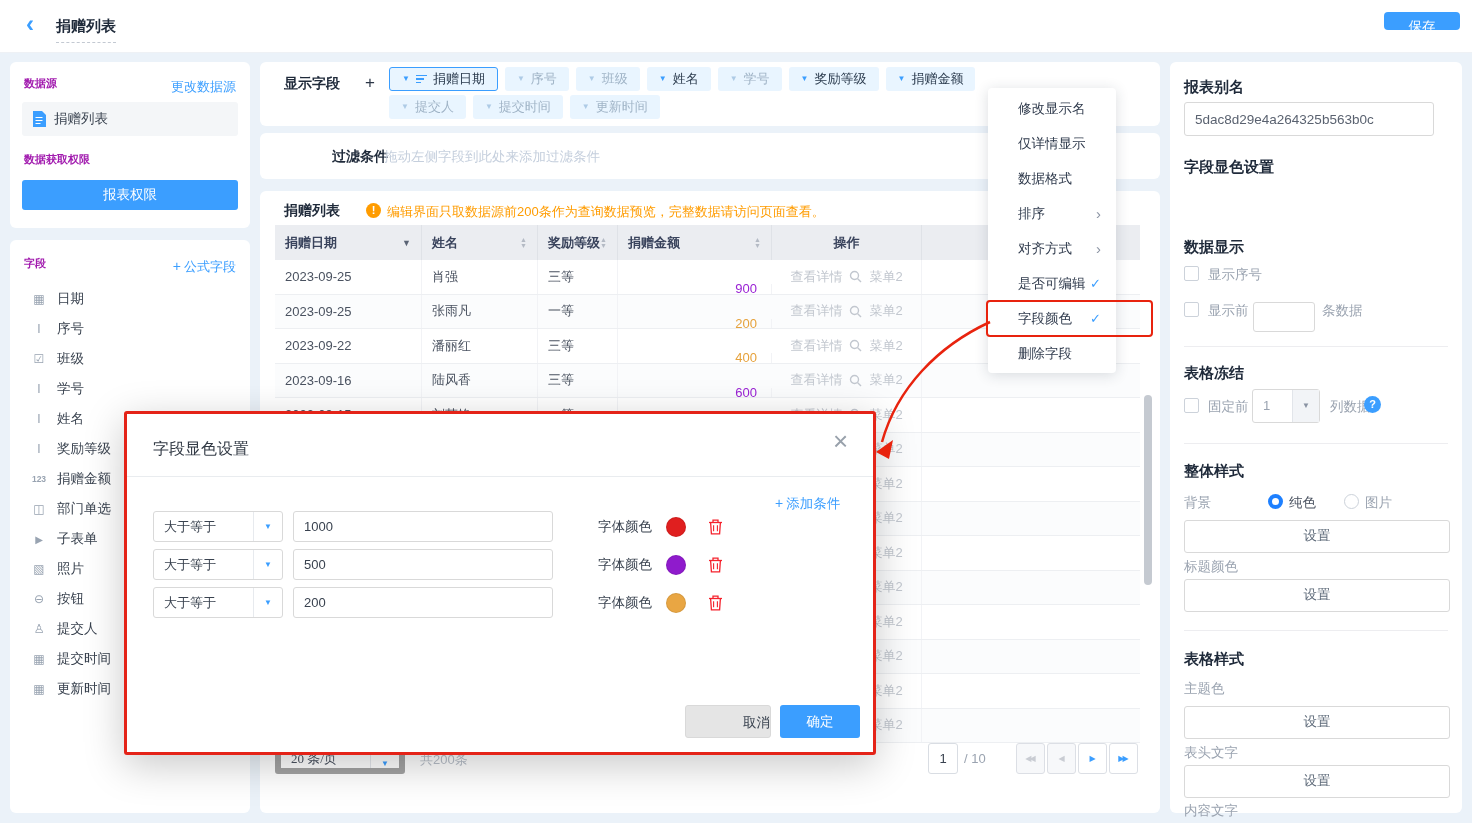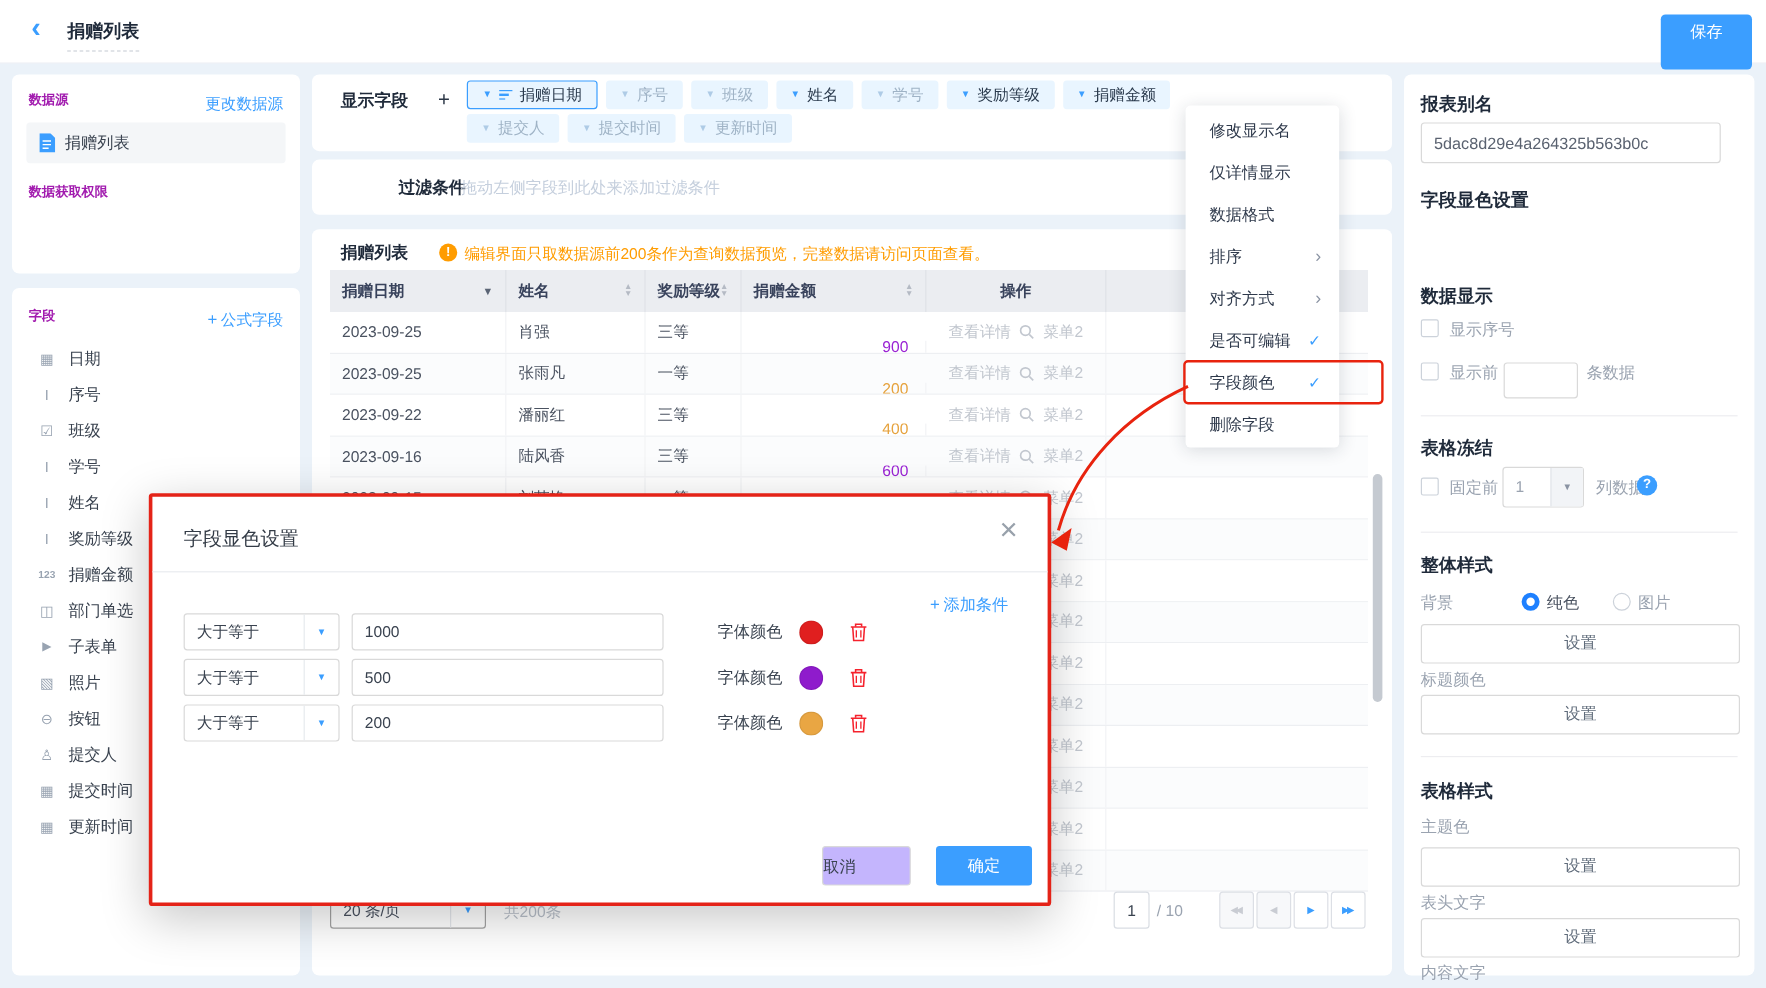--- a/index.html
+++ b/index.html
@@ -4,21 +4,21 @@
 <style>
   html,body{margin:0;padding:0;width:1472px;height:823px;overflow:hidden;
     font-family:"Liberation Sans","DejaVu Sans",sans-serif;background:#ebf2f9;}
   #app{position:relative;width:1472px;height:823px;}
   .card{position:absolute;background:#fff;border-radius:6px;}
   
   #topbar{position:absolute;left:0;top:0;width:1472px;height:52px;background:#fff;box-shadow:0 1px 0 #eef1f5;z-index:5;}
   #back{position:absolute;left:26px;top:10px;font-size:24px;font-weight:bold;color:#3b9eff;cursor:pointer;line-height:28px;}
   #pg-title{position:absolute;left:56px;top:17px;font-size:15px;font-weight:bold;color:#1f2a3a;
     border-bottom:1px dashed #c3c9d2;padding-bottom:6px;}
-  #save-btn{position:absolute;left:1384px;top:12px;width:76px;height:46px;background:#3b9eff;border-radius:4px;
+  #save-btn{position:absolute;left:1384px;top:12px;width:76px;height:18px;background:#3b9eff;border-radius:4px;
     color:#fff;font-size:13.5px;text-align:center;line-height:29px;cursor:pointer;}
   
   #lcard1{left:10px;top:62px;width:240px;height:166px;}
   #lcard2{left:10px;top:240px;width:240px;height:573px;}
   .sec-title{position:absolute;font-size:11px;font-weight:bold;color:#a21caf;}
   .blue-link{position:absolute;font-size:13px;color:#3b9eff;cursor:pointer;}
   #ds-item{position:absolute;left:12px;top:40px;width:216px;height:34px;background:#f4f6f8;border-radius:3px;
     display:flex;align-items:center;gap:8px;padding-left:10px;box-sizing:border-box;font-size:13.5px;color:#39424f;cursor:pointer;}
   #perm-btn{position:absolute;left:12px;top:118px;width:216px;height:30px;background:#3b9eff;border-radius:3px;
     color:#fff;font-size:13.5px;text-align:center;line-height:30px;cursor:pointer;}
@@ -67,22 +67,22 @@
   .tr:nth-child(even){background:#fbfcfd;}
   .td{display:flex;align-items:center;padding:0 10px;box-sizing:border-box;border-right:1px solid #f2f3f6;
     font-size:13px;color:#4a5260;overflow:hidden;white-space:nowrap;}
   .td:last-child{border-right:none;}
   .td.amt{justify-content:flex-end;padding-right:14px;margin-top:24px;}
   .td.act-td{justify-content:center;gap:7px;}
   .a-link{font-size:13px;color:#c2c7cf;cursor:pointer;}
   .mag{display:inline-flex;cursor:pointer;}
   
   #pagination{position:absolute;left:0;top:552px;width:900px;height:31px;}
-  #size-sel{position:absolute;left:15px;top:0;width:130px;height:31px;border:1px solid #a3a3a3;border-radius:3px;
-    box-sizing:border-box;display:flex;align-items:center;cursor:pointer;background:#fff;}
+  #size-sel{position:absolute;left:15px;top:0;width:130px;height:31px;border:6px solid #a3a3a3;border-radius:3px;
+    box-sizing:border-box;display:flex;align-items:center;cursor:pointer;background:#fff;font-family:Liberation Serif, serif;}
   #size-sel .txt{flex:1;font-size:13px;color:#4a5260;padding-left:10px;}
   #size-sel .arr{width:28px;border-left:1px solid #e4e7ec;text-align:center;font-size:8px;color:#3b9eff;align-self:stretch;line-height:29px;}
   #total-txt{position:absolute;left:160px;top:8px;font-size:13px;color:#b8bfc9;}
   #page-input{position:absolute;left:668px;top:0;width:28px;height:29px;border:1px solid #d9dde3;border-radius:3px;
     text-align:center;font-size:13px;color:#39424f;padding:0;background:#fff;}
   #pages-txt{position:absolute;left:704px;top:8px;font-size:13px;color:#9aa3b0;}
   #pg-btns{position:absolute;left:756px;top:0;display:flex;gap:2px;}
   .pg-btn{width:29px;height:31px;border:1px solid #dcdfe5;border-radius:3px;background:#f7f8fa;box-sizing:border-box;
     text-align:center;line-height:29px;font-size:8px;letter-spacing:-2px;color:#c9ccd3;cursor:pointer;padding-right:2px;}
   .pg-btn.on{color:#3b9eff;background:#fff;}
@@ -104,21 +104,21 @@
   #mini-inp{position:absolute;left:83px;top:-7px;width:62px;height:30px;border:1px solid #d9d9d9;border-radius:3px;background:#fff;box-sizing:border-box;}
   #freeze-sel{position:absolute;left:82px;top:-9px;width:68px;height:34px;border:1px solid #d9d9d9;border-radius:3px;
     display:flex;background:#fff;box-sizing:border-box;cursor:pointer;}
   #freeze-sel .v{flex:1;font-size:13px;color:#9aa3b0;line-height:32px;padding-left:10px;}
   #freeze-sel .a{width:26px;background:#f2f4f7;border-left:1px solid #e2e5ea;text-align:center;font-size:8px;color:#8a93a3;line-height:32px;}
   #help-ico{position:absolute;left:194px;top:-2px;width:17px;height:17px;border-radius:50%;background:#3b9eff;
     color:#fff;font-size:11px;font-weight:bold;text-align:center;line-height:17px;cursor:pointer;}
   #help-ico::before{content:"?";}
   
   #ctx-menu{position:absolute;left:988px;top:88px;width:128px;height:285px;background:#fff;border-radius:4px;
-    box-shadow:0 2px 14px rgba(31,45,61,.16);z-index:20;padding-top:3px;box-sizing:border-box;}
+    box-shadow:0 2px 14px rgba(31,45,61,.16);z-index:20;padding-top:3px;box-sizing:border-box;padding-left:10px;}
   .m-item{height:35px;display:flex;align-items:center;justify-content:space-between;
     padding:0 15px 0 20px;font-size:13.5px;color:#2f3a4c;cursor:pointer;}
   .m-suf.arrow{color:#8a93a3;font-size:15px;}
   .m-suf.check{color:#3b9eff;font-size:13px;}
   #menu-hl{position:absolute;left:986px;top:300px;width:163px;height:33px;border:2px solid #e8230e;border-radius:4px;z-index:21;pointer-events:none;}
   
   #modal{position:absolute;left:124px;top:411px;width:752px;height:344px;background:#fff;border:3px solid #e42318;
     border-radius:3px;box-shadow:0 10px 40px rgba(0,0,0,.22);z-index:30;box-sizing:border-box;}
   #modal-title{position:absolute;left:26px;top:25px;font-size:16px;color:#333b46;}
   #modal-close{position:absolute;left:706px;top:14px;font-size:26px;color:#98a1ab;cursor:pointer;line-height:26px;}
@@ -128,22 +128,22 @@
   #cond-rows{position:absolute;left:26px;top:97px;}
   .cond-row{display:flex;align-items:center;margin-bottom:7px;height:31px;}
   .c-sel{width:130px;height:31px;border:1px solid #d9d9d9;border-radius:3px;display:flex;box-sizing:border-box;cursor:pointer;background:#fff;}
   .c-sel-t{flex:1;font-size:13px;color:#39424f;line-height:29px;padding-left:10px;}
   .c-sel-a{width:28px;border-left:1px solid #e7eaee;text-align:center;font-size:8px;color:#3b9eff;line-height:29px;}
   .c-inp{width:260px;height:31px;border:1px solid #d9d9d9;border-radius:3px;margin-left:10px;
     font-size:13px;color:#39424f;padding:0 10px;box-sizing:border-box;background:#fff;}
   .c-lab{margin-left:45px;font-size:13.5px;color:#39424f;}
   .c-dot{width:20px;height:20px;border-radius:50%;margin-left:14px;cursor:pointer;border:1px solid rgba(0,0,0,.08);box-sizing:border-box;}
   .c-del{margin-left:22px;cursor:pointer;display:inline-flex;}
-  #modal-cancel{position:absolute;left:558px;top:291px;width:74px;height:33px;border:1px solid #d9d9d9;border-radius:3px;
-    font-size:13.5px;color:#39424f;text-align:left;line-height:33px;cursor:pointer;box-sizing:border-box;background:#c4b5fd;}
+  #modal-cancel{position:absolute;left:558px;top:291px;width:86px;height:33px;border:1px solid #d9d9d9;border-radius:3px;
+    font-size:13.5px;color:#39424f;text-align:right;line-height:33px;cursor:pointer;box-sizing:border-box;background:#e5e5e5;}
   #modal-ok{position:absolute;left:653px;top:291px;width:80px;height:33px;background:#3b9eff;border-radius:3px;
     font-size:13.5px;color:#fff;text-align:center;line-height:33px;cursor:pointer;}
   
   #arrow-svg{position:absolute;left:0;top:0;width:1472px;height:823px;z-index:40;pointer-events:none;}
 </style>
 </head>
 <body>
 
 <div id="app">
 
@@ -159,20 +159,21 @@
     <div id="ds-item">
       <span style="display:inline-flex;">
           <svg width="14" height="16" viewBox="0 0 14 16">
             <path d="M1 0h9l4 4v12H1z" fill="#3b9eff"></path>
             <path d="M3.5 6.5h7M3.5 9.5h7M3.5 12.5h5" stroke="#fff" stroke-width="1.2"></path>
           </svg>
         </span>
       <span>捐赠列表</span>
     </div>
     <span class="sec-title" style="left:14px;top:90px;">数据获取权限</span>
+    <div id="perm-btn">报表权限</div>
   </div>
 
   <div class="card" id="lcard2">
     <span class="sec-title" style="left:14px;top:16px;">字段</span>
     <span class="blue-link plus" style="right:14px;top:18px;">公式字段</span>
     <div id="fields-list">
         <div class="f-item">
           <span class="f-ico calendar-icon">▦</span>
           <span class="f-lbl">日期</span>
         </div>

